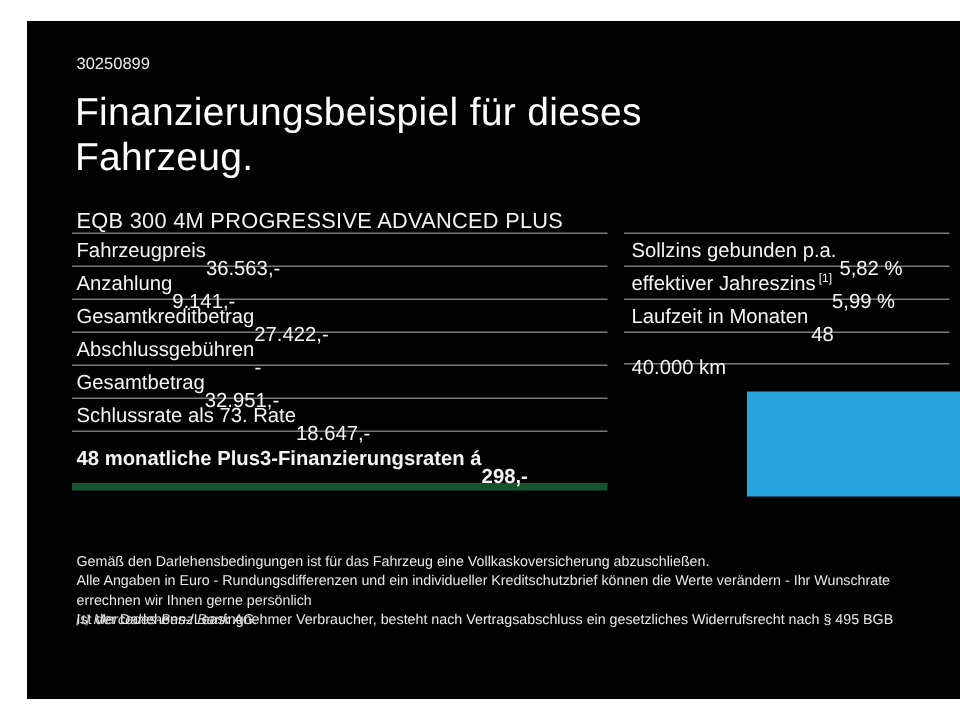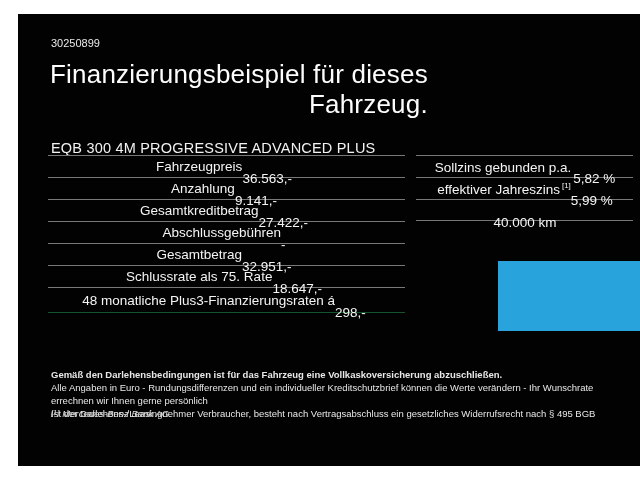--- a/index.html
+++ b/index.html
@@ -16,44 +16,44 @@
     background: #020202;
     color: #f4f4f4;
   }
   .meta-number {
     position: absolute; left: 33px; top: 23px;
     font-size: 11px; color: #e9e9e9;
   }
   .title {
     position: absolute; left: 32px; top: 45px;
     font-size: 26px; line-height: 30px; font-weight: 400;
-    color: #fdfdfd; letter-spacing: 0.2px; text-align: right;
+    color: #fdfdfd; letter-spacing: 0.2px;
   }
   .vehicle-name {
     position: absolute; left: 33px; top: 126px;
     font-size: 14.5px; color: #f2f2f2; letter-spacing: 0.2px;
   }
   .table {
     position: absolute; top: 141px;
     font-size: 13.5px;
   }
   .table-left  { left: 30px;  width: 357px; }
   .table-right { left: 398px; width: 217px; }
   .trow {
-    display: flex; justify-content: center; align-items: center;
+    display: flex; justify-content: flex-start; align-items: center;
     height: 22px;
     border-top: 1px solid #787878;
     padding: 0 8px 0 3px;
   }
   .table-right .trow { padding: 0 4px 0 5px; }
   .table-right .trow:last-child { border-bottom: 1px solid #787878; }
   .trow.bold {
-    height: 26px;
-    font-weight: 400;
-    border-bottom: 1px solid #14532d;
+    height: 40px;
+    font-weight: 700;
+    border-bottom: 5px solid #14532d;
   }
   .trow .label { white-space: nowrap; }
   .trow .value { white-space: nowrap; text-align: right; margin-top: 24px; }
   .sup {
     font-size: 8px; vertical-align: super; margin-left: 2px;
   }
   .rate-box {
     position: absolute; left: 480px; top: 247px;
     width: 153px; height: 70px;
     background: #29a3dc;
@@ -67,21 +67,21 @@
   }
   .rate-caption {
     font-size: 10.5px; font-weight: 700; margin-top: 3px;
     letter-spacing: 0.1px;
   }
   .disclaimer {
     position: absolute; left: 33px; top: 354px;
     font-size: 9.5px; line-height: 13px; color: #e8e8e8;
     width: 585px;
   }
-  .disclaimer .bold-line { font-weight: 700; }
+  .disclaimer .bold-line { font-weight: 400; }
   .footnote {
     position: absolute; left: 33px; top: 394px;
     font-size: 9.5px; color: #dcdcdc; font-style: italic;
   }
   .footnote .marker { font-size: 7.5px; vertical-align: top; margin-right: 3px; }
 </style>
 </head>
 <body>
 
 <div class="stage">
@@ -110,37 +110,41 @@
     </div>
     <div class="trow">
       <span class="label">Abschlussgebühren</span>
       <span class="value">-</span>
     </div>
     <div class="trow">
       <span class="label">Gesamtbetrag</span>
       <span class="value">32.951,-</span>
     </div>
     <div class="trow">
-      <span class="label">Schlussrate als 75. Rate</span>
+      <span class="label">Schlussrate als 73. Rate</span>
       <span class="value">18.647,-</span>
     </div>
     <div class="trow bold">
       <span class="label">48 monatliche Plus3-Finanzierungsraten á</span>
       <span class="value">298,-</span>
     </div>
   </div>
 
   <div class="table table-right">
     <div class="trow">
       <span class="label"><span>Sollzins gebunden p.a.</span><span class="sup"></span></span>
       <span class="value">5,82 %</span>
     </div>
     <div class="trow">
       <span class="label"><span>effektiver Jahreszins</span><span class="sup">[1]</span></span>
       <span class="value">5,99 %</span>
+    </div>
+    <div class="trow">
+      <span class="label"><span>Laufzeit in Monaten</span><span class="sup"></span></span>
+      <span class="value">48</span>
     </div>
     <div class="trow">
       <span class="value">40.000 km</span>
     </div>
   </div>
 
   <div class="rate-box">
   </div>
 
   <div class="disclaimer">

